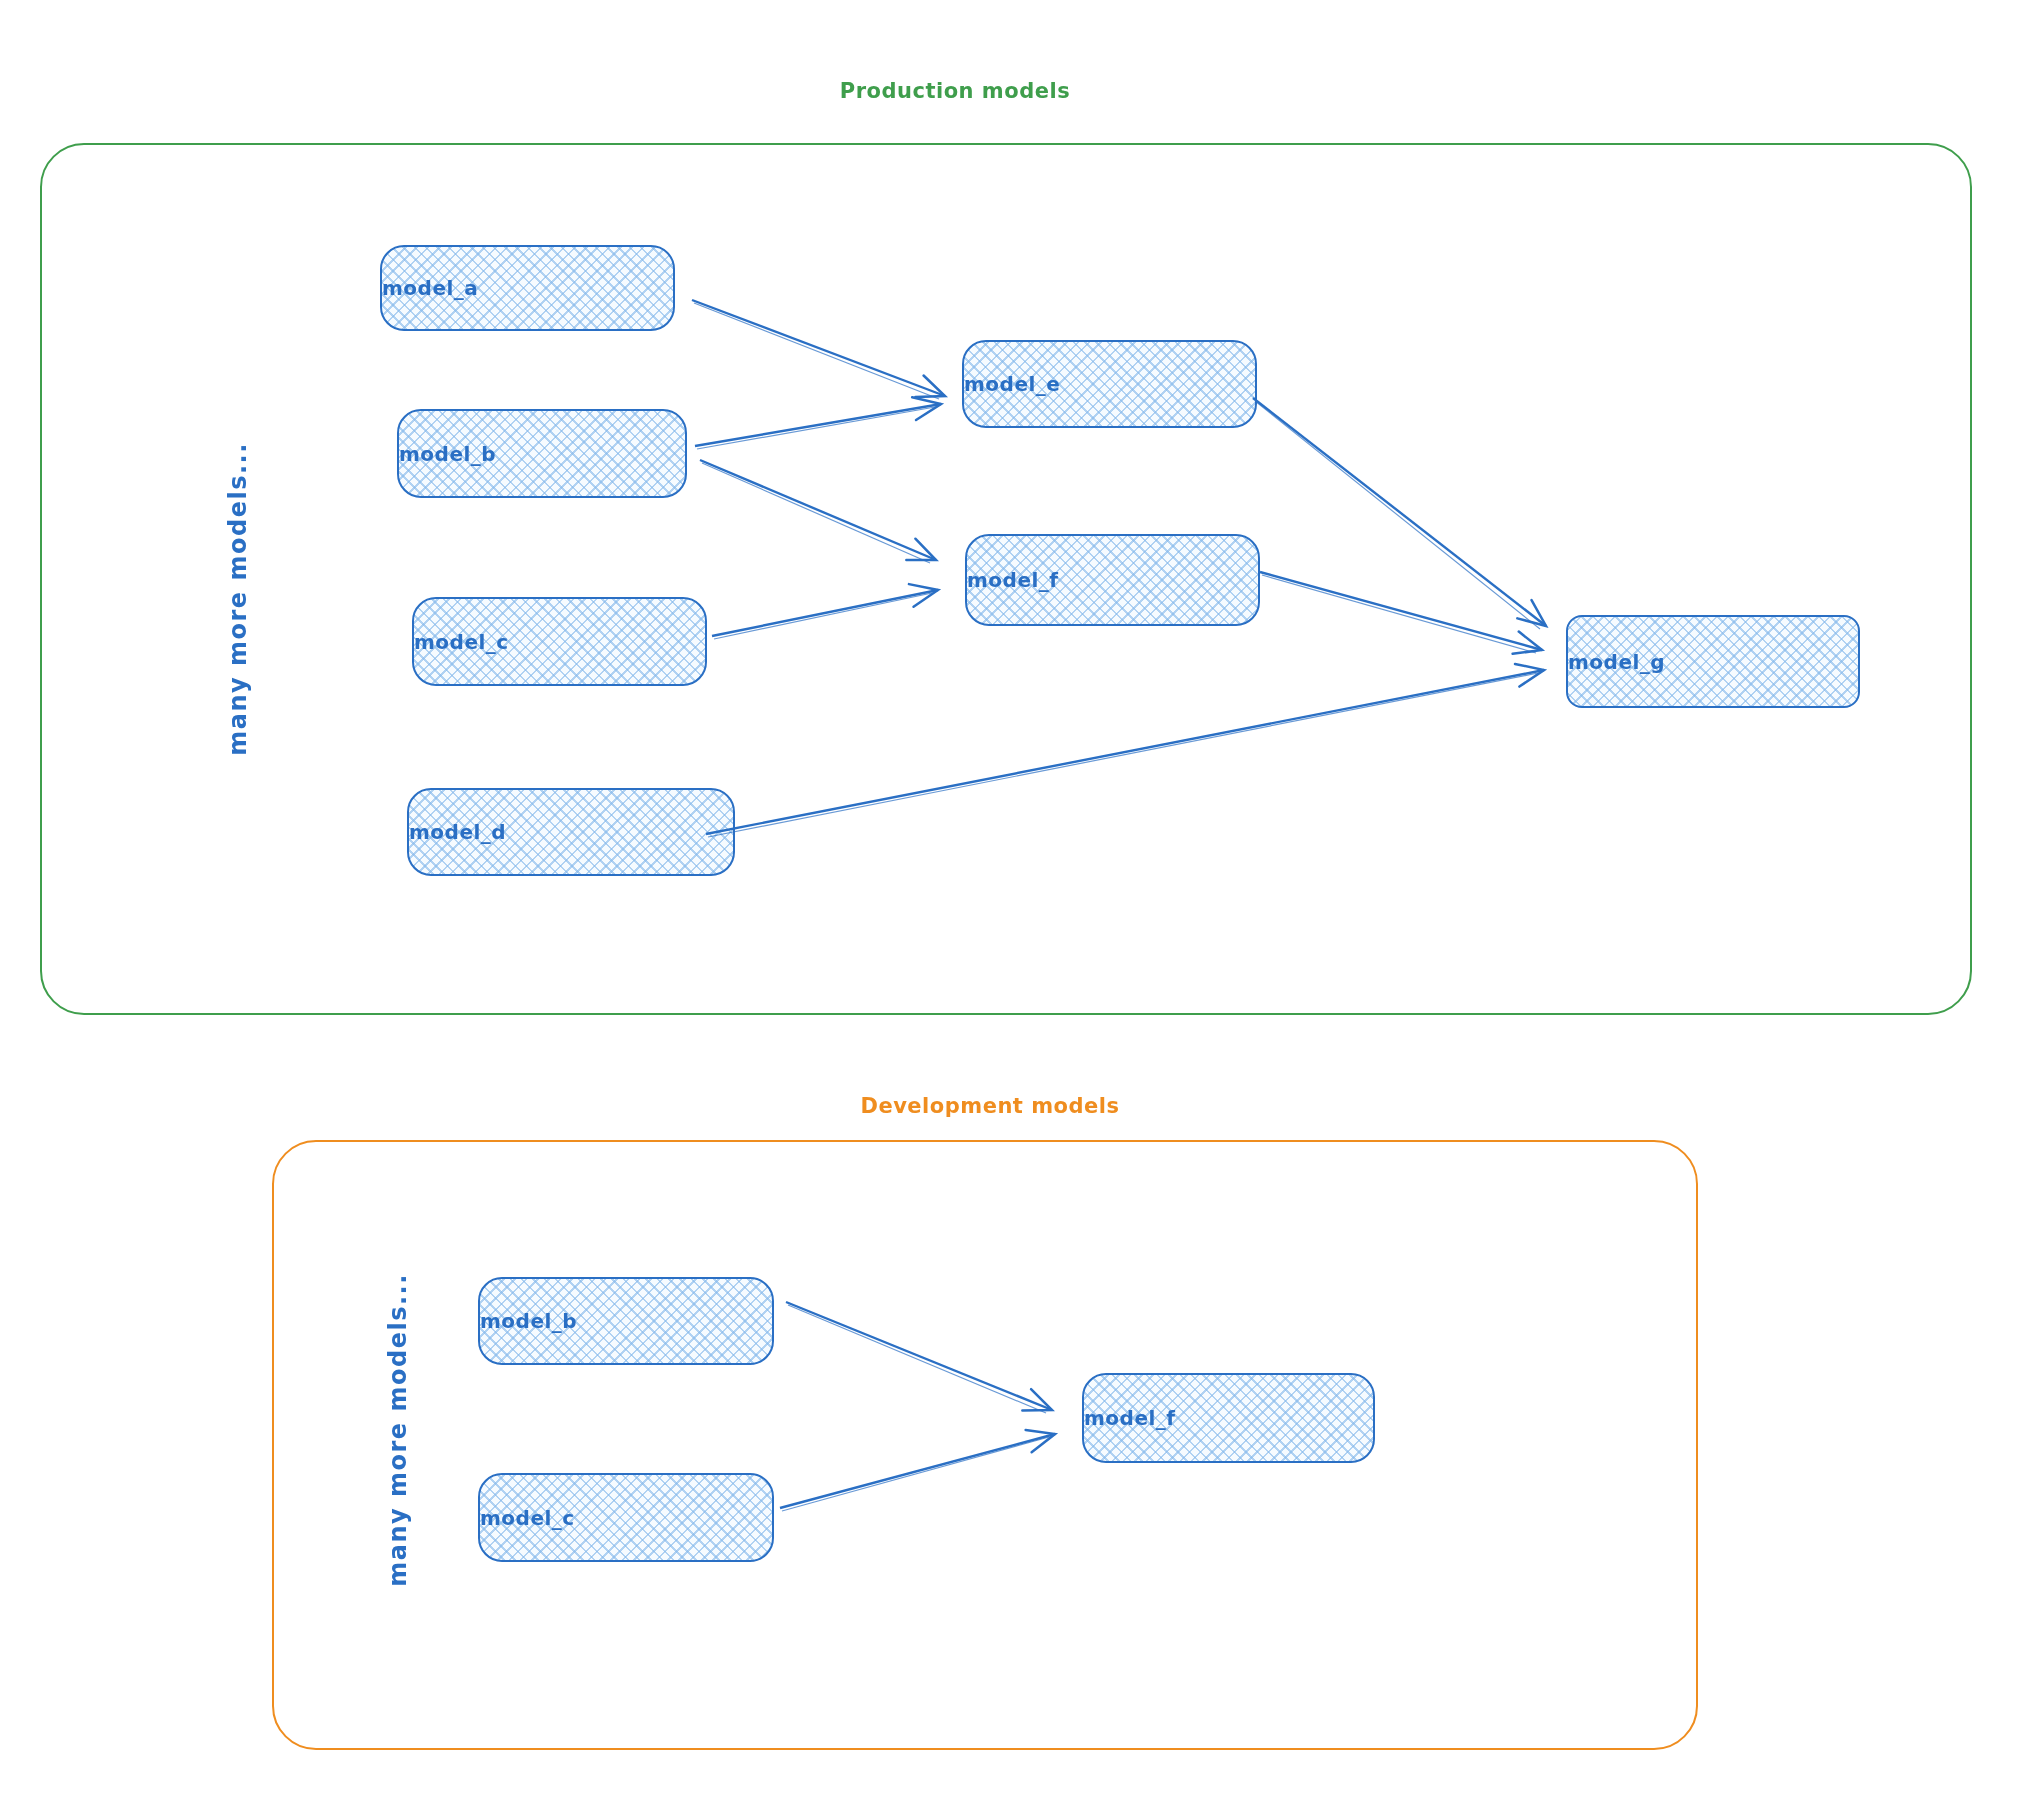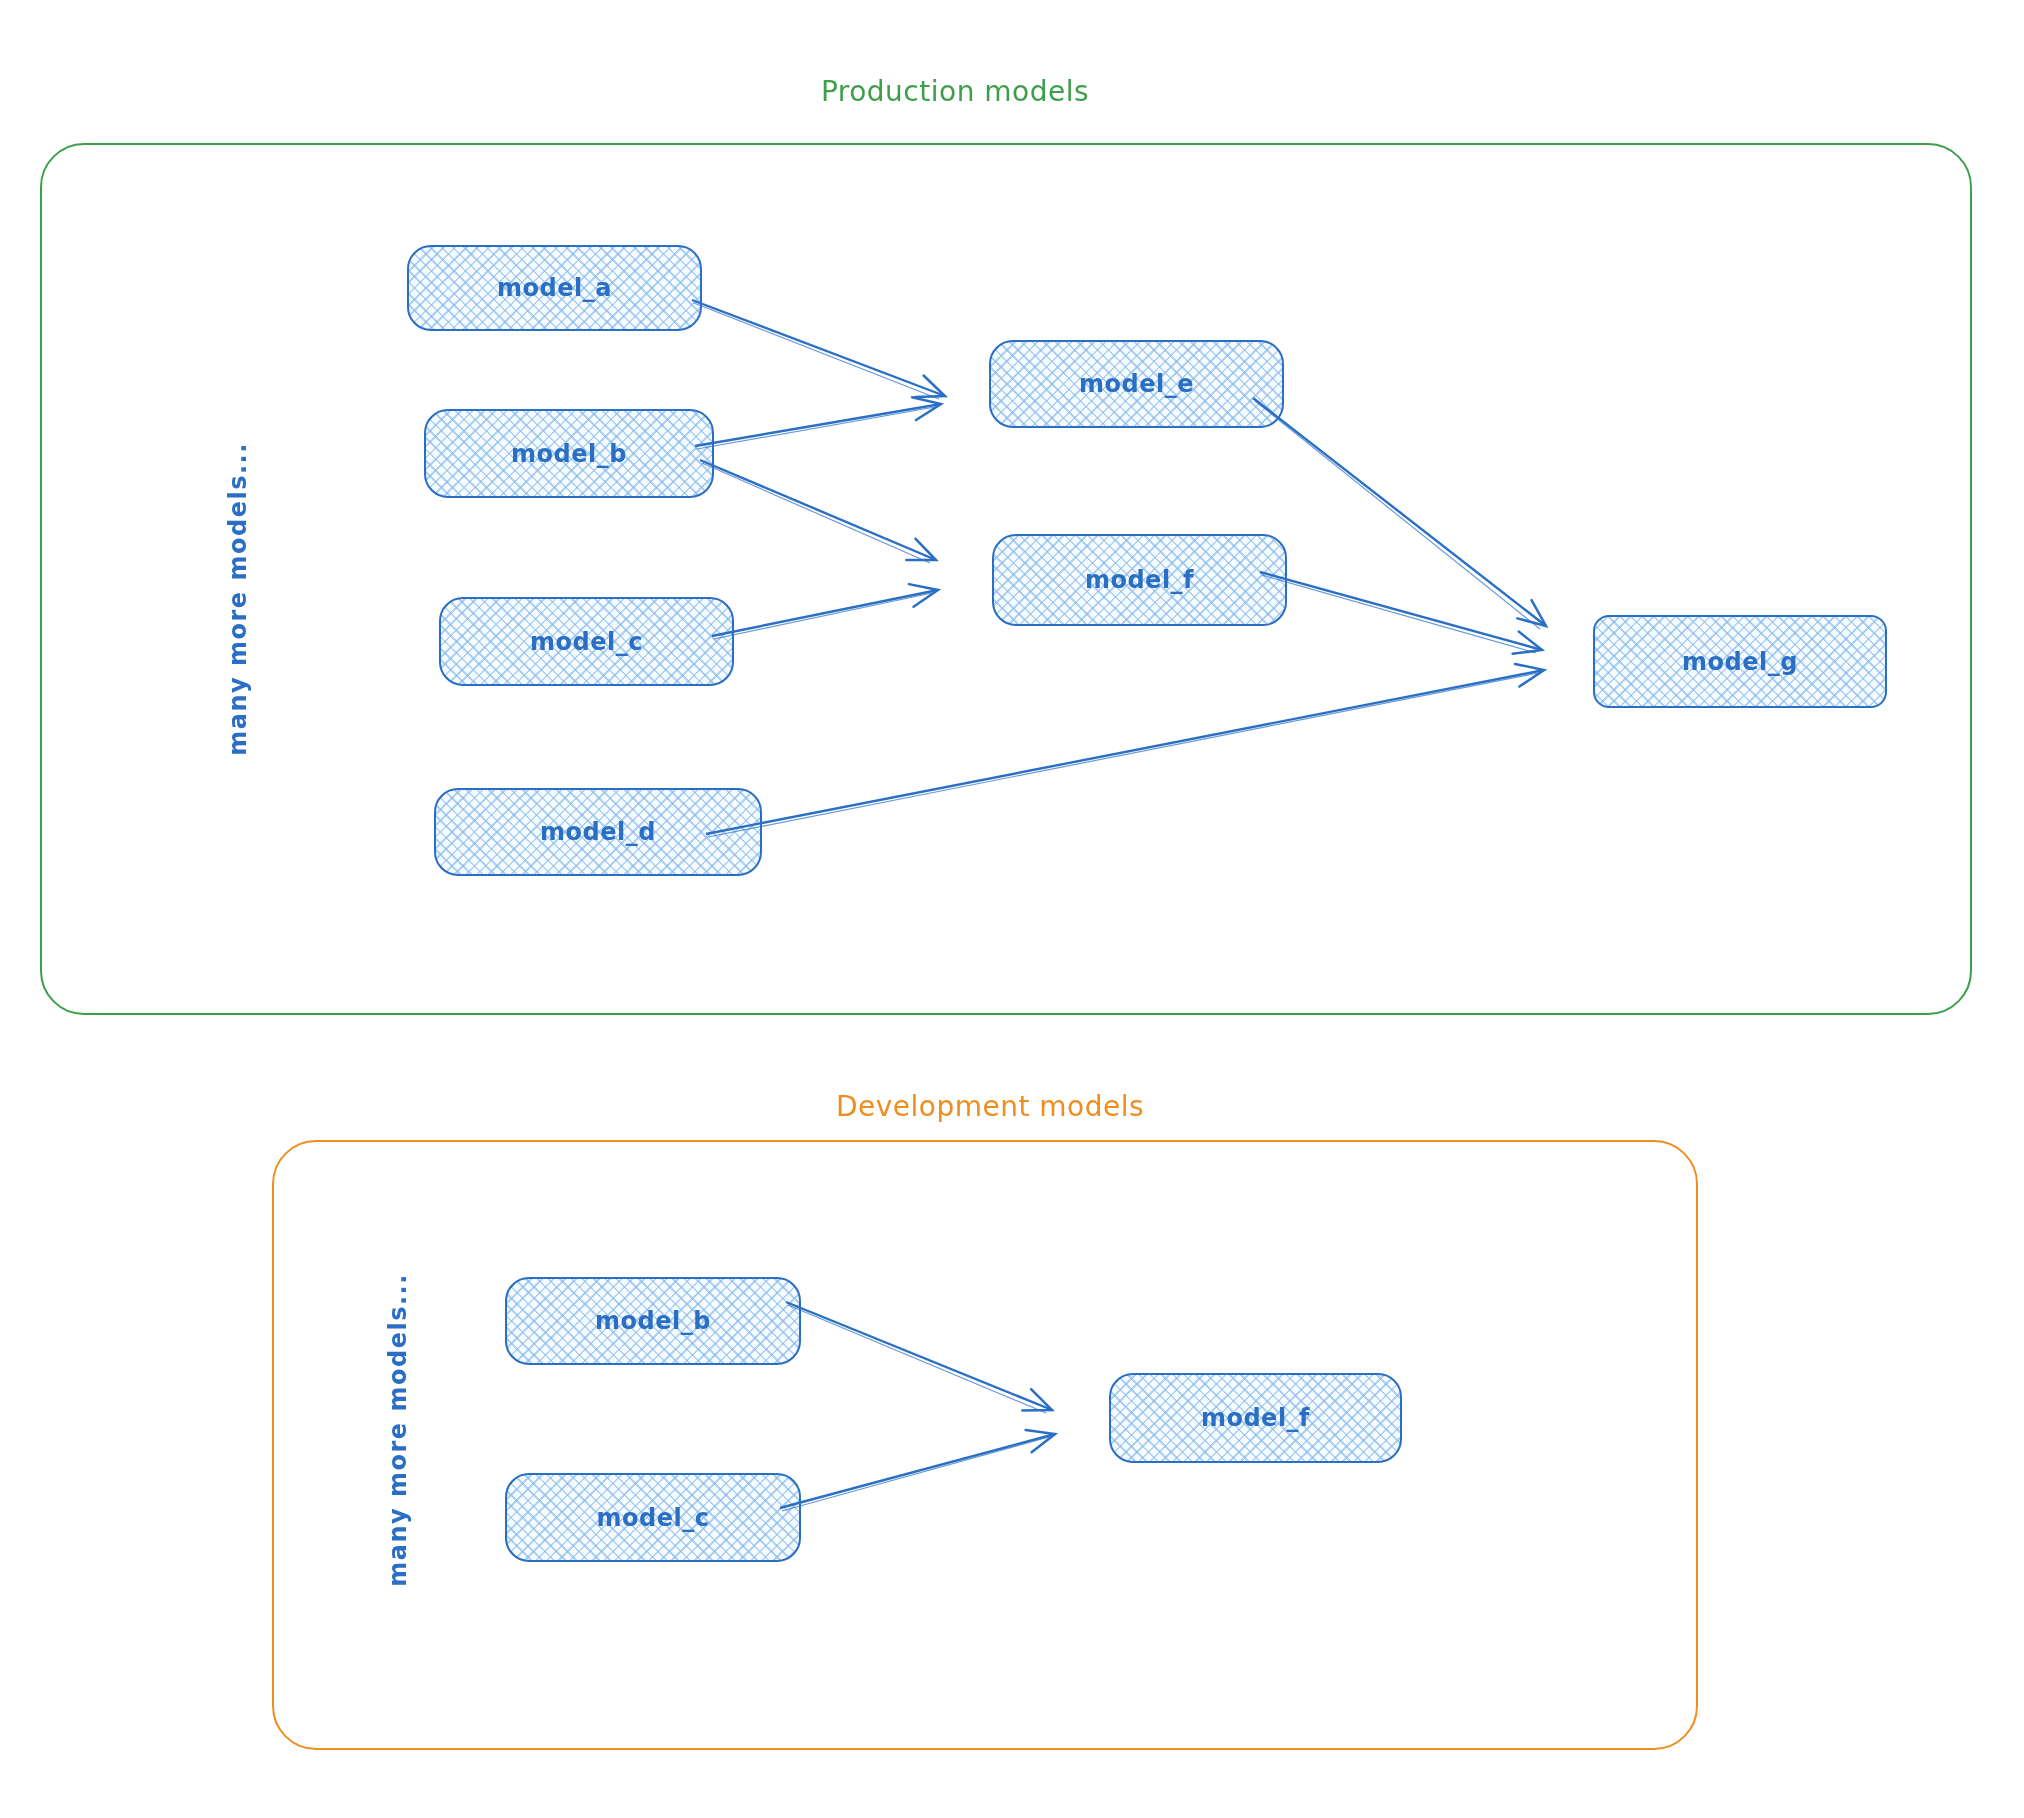--- a/index.html
+++ b/index.html
@@ -19,22 +19,22 @@
     border-radius:44px;
     background:transparent;
     box-sizing:border-box;
   }
   .frame.green{border-color:var(--green);}
   .frame.orange{border-color:var(--orange);}
 
   .section-title{
     position:absolute;
     transform:translate(-50%,-50%);
-    font-size:28px;
-    font-weight:normal;
+    font-size:21px;
+    font-weight:bold;
     letter-spacing:.5px;
     white-space:nowrap;
   }
   .section-title.green{color:var(--green);}
   .section-title.orange{color:var(--orange);}
 
   .side-label{
     position:absolute;
     transform:translate(-50%,-50%) rotate(-90deg);
     font-size:24px;
@@ -44,31 +44,29 @@
     white-space:nowrap;
   }
 
   .node{
     position:absolute;
     box-sizing:border-box;
     border:2.6px solid var(--blue);
     border-radius:24px;
     display:flex;
     align-items:center;
-    justify-content:center;
     color:var(--blue);
-    font-size:24px;
+    font-size:20px;
     font-weight:bold;
     letter-spacing:.5px;
     background-color:var(--node-bg);
     background-image:
       repeating-linear-gradient(45deg,  var(--hatch) 0 1.8px, transparent 1.8px 8px),
       repeating-linear-gradient(135deg, var(--hatch) 0 1.8px, transparent 1.8px 8px);
     z-index:2;
-    margin-left:27px;
   }
 
   #edges{
     position:absolute;
     left:0;top:0;
     pointer-events:none;
     z-index:3;
   }
   .edge{stroke:var(--blue);stroke-width:2.4;fill:none;}
   .edge-ghost{stroke:var(--blue);stroke-width:1.2;opacity:.7;}

